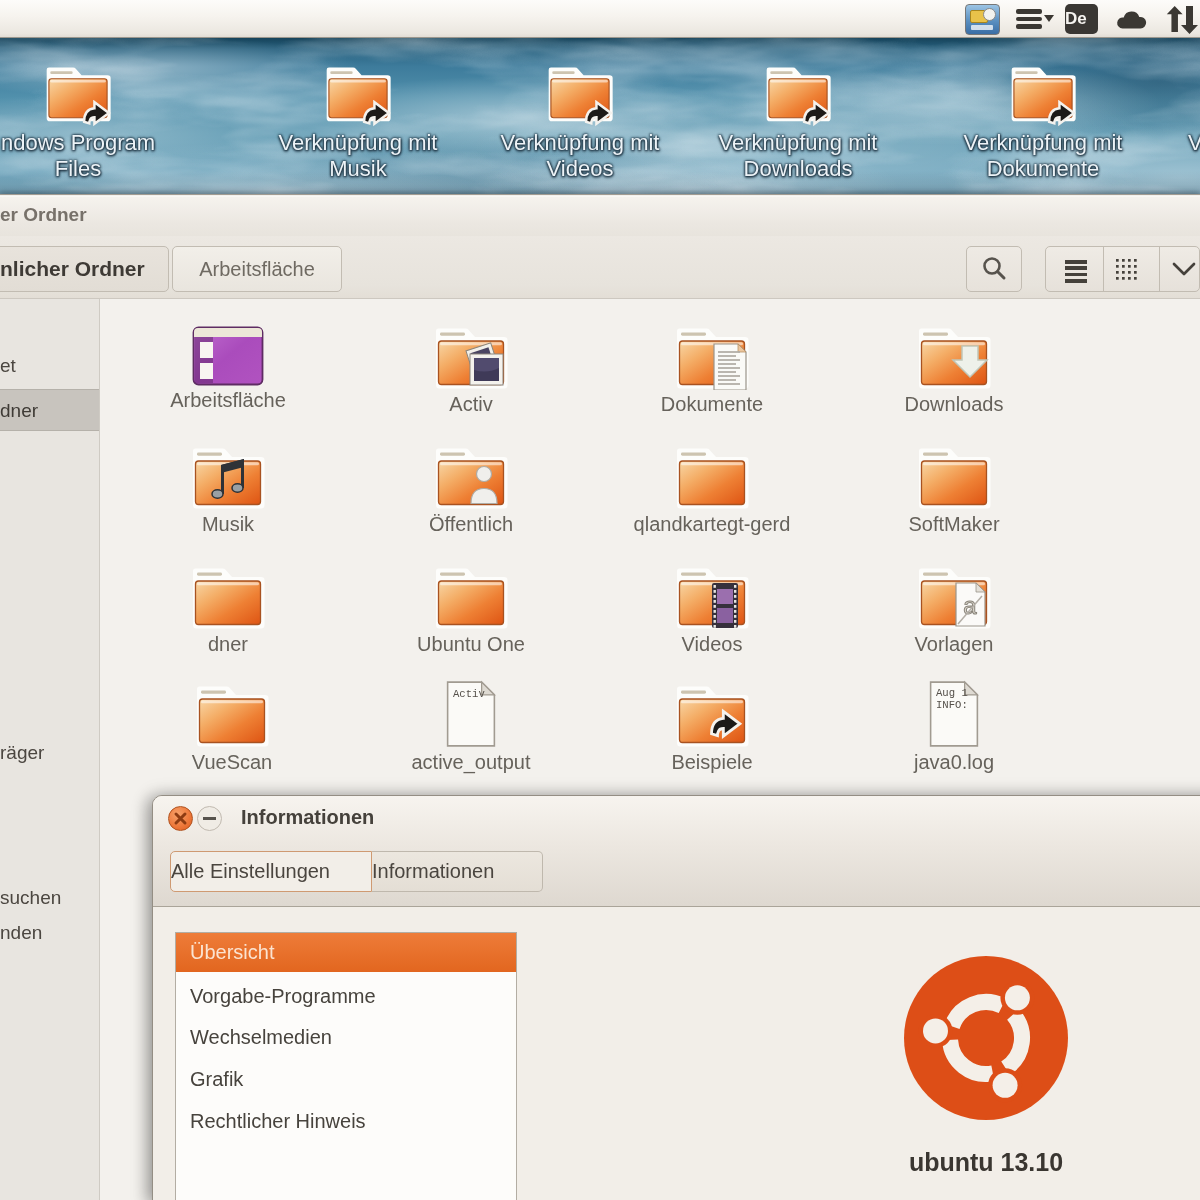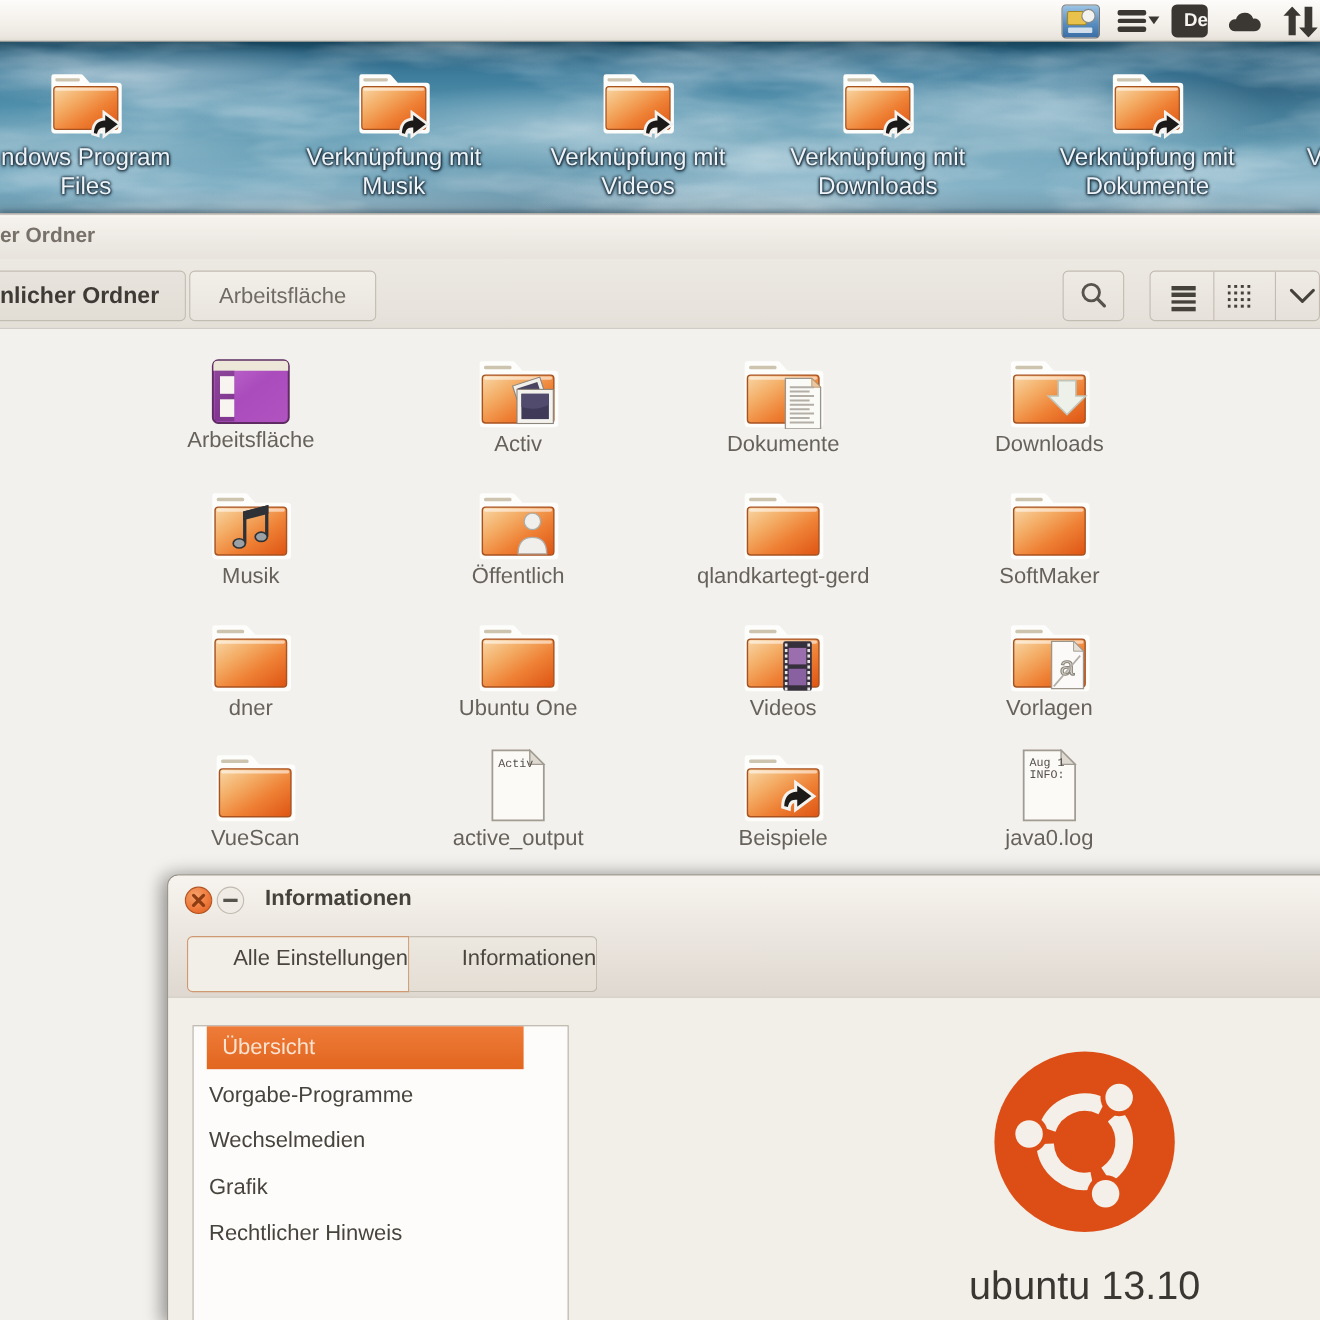--- a/index.html
+++ b/index.html
@@ -31,21 +31,21 @@
 #side{position:absolute;left:0;top:104px;width:99px;height:902px;background:#e8e5e0;border-right:1px solid #cfcbc4}
 .sitem{position:absolute;left:0;font-size:19px;color:#4b4640}
 #sidesel{position:absolute;left:0;top:90px;width:99px;height:40px;background:#c8c4be;border-top:1px solid #b5b1aa;border-bottom:1px solid #b5b1aa}
 .cell{position:absolute;width:170px;text-align:center}
 .cell svg{display:block;margin:0 auto}
 .lbl{font-size:20px;color:#66625b;margin-top:3px;white-space:nowrap}
 
 #dlg{position:absolute;left:152px;top:795px;width:1100px;height:405px;background:#f2eee8;border:1px solid #948e84;border-radius:10px 10px 0 0;box-shadow:0 4px 20px rgba(0,0,0,.34), -6px 0 14px rgba(0,0,0,.18)}
 #dtitle{position:absolute;left:0;top:0;width:100%;height:110px;background:linear-gradient(180deg,#f7f4ef 0%,#ece7e0 45%,#ded8d0 100%);border-radius:9px 9px 0 0;border-bottom:1px solid #aaa499}
 #dtitle b{position:absolute;left:88px;top:10px;font-size:20px;color:#45413b}
-.tab{position:absolute;top:55px;height:51px;box-sizing:border-box;font-size:20px;color:#4a453f;text-align:right}
+.tab{position:absolute;top:55px;height:41px;box-sizing:border-box;font-size:20px;color:#4a453f;text-align:left}
 #dbody{position:absolute;left:0;top:111px;width:100%;height:294px;background:#f2eee8}
 #lbox{position:absolute;left:22px;top:25px;width:340px;height:269px;background:#fdfcfa;border:1px solid #b3ada3}
 .litem{position:absolute;left:14px;font-size:20px;color:#47433d}
 #wm{position:absolute;left:13px;top:1155px;font-size:28px;color:#fff;letter-spacing:0px;text-shadow:0 0 4px rgba(40,40,40,.95),0 0 2px rgba(40,40,40,.9),1px 1px 3px rgba(40,40,40,.8)}
 </style></head>
 <body>
 <div id="page">
 <svg width="0" height="0" style="position:absolute">
       <defs>
 <linearGradient id="og" x1="0" y1="0" x2="1" y2="1">
@@ -78,21 +78,21 @@
      <div class="abs" style="left:4px;top:5px;width:16px;height:11px;background:#e8c24a;border:1px solid #a8861e;border-radius:2px"></div>
      <div class="abs" style="left:17px;top:3px;width:11px;height:11px;border-radius:50%;background:#f2f2ee;border:1px solid #888"></div>
      <div class="abs" style="left:5px;top:20px;width:22px;height:5px;background:rgba(255,255,255,.75);border-radius:1px"></div>
   </div>
   <div class="abs" style="left:1016px;top:9px;width:26px;height:20px">
     <div style="height:4.5px;background:#3b3833;border-radius:2px;margin-bottom:3px"></div>
     <div style="height:4.5px;background:#3b3833;border-radius:2px;margin-bottom:3px"></div>
     <div style="height:4.5px;background:#3b3833;border-radius:2px"></div>
   </div>
   <div class="abs" style="left:1044px;top:15px;width:0;height:0;border-left:5px solid transparent;border-right:5px solid transparent;border-top:7px solid #3b3833"></div>
-  <div class="abs" style="left:1065px;top:4px;width:33px;height:30px;background:#3a3733;border-radius:5px;color:#f6f4f0;font-size:17px;font-weight:bold;text-align:right;line-height:30px">De</div>
+  <div class="abs" style="left:1065px;top:4px;width:33px;height:30px;background:#3a3733;border-radius:5px;color:#f6f4f0;font-size:17px;font-weight:bold;text-align:left;line-height:30px">De</div>
   <svg class="abs" style="left:1114px;top:7px" width="34" height="25" viewBox="0 0 34 24">
     <path fill="#3b3833" d="M8.5 21 a5.5 5.5 0 1 1 1.2-10.9 a8.2 8.2 0 0 1 15.6-.6 a5.8 5.8 0 1 1 1.2 11.5 z"></path>
   </svg>
   <svg class="abs" style="left:1164px;top:6px" width="34" height="28" viewBox="0 0 34 28">
     <path fill="#3b3833" d="M8 28 V9 H3 L11.5 0 L20 9 h-5 v19 z" transform="translate(0,0) scale(0.93)"></path>
     <path fill="#3b3833" d="M22 0 v19 h-5 l8.5 9 L34 19 h-5 V0 z"></path>
   </svg>
 </div>
 
 <div id="wall"></div>
@@ -183,20 +183,28 @@
               <rect x="6" y="18" width="2.7" height="2.7"></rect>
               <rect x="12" y="18" width="2.7" height="2.7"></rect>
               <rect x="18" y="18" width="2.7" height="2.7"></rect>
         </g>
       </svg>
       <svg class="abs" style="left:125px;top:14px" width="26" height="16" viewBox="0 0 26 16">
             <polyline points="3,3 13,13 23,3" fill="none" stroke="#45413b" stroke-width="2.7" stroke-linecap="round" stroke-linejoin="round"></polyline>
           </svg>
     </div>
   </div>
+  <div id="side">
+    <div id="sidesel"></div>
+    <div class="sitem" style="top:56px">et</div>
+    <div class="sitem" style="top:101px;color:#3f3b36">dner</div>
+    <div class="sitem" style="top:443px">räger</div>
+    <div class="sitem" style="top:588px">suchen</div>
+    <div class="sitem" style="top:623px">nden</div>
+  </div>
   <div id="grid">
     <div class="cell" style="left:143px;top:131px">
           <svg width="72" height="60" viewBox="0 0 72 60">
             <rect x="1.5" y="1.5" width="69" height="57" rx="5" fill="url(#pg)" stroke="#5e2c63" stroke-width="1.8"></rect>
             <path d="M2 11 v-5 q0-4 4-4 h60 q4 0 4 4 v5 z" fill="#ece7d8"></path>
             <rect x="3" y="11" width="18" height="46" fill="rgba(82,32,92,.45)"></rect>
             <rect x="8" y="16" width="13" height="16" fill="#f8f5f1"></rect>
             <rect x="8" y="37" width="13" height="16" fill="#f8f5f1"></rect>
           </svg>
           <div class="lbl">Arbeitsfläche</div>
@@ -365,21 +373,21 @@
     </div>
     <div class="abs" style="left:44px;top:10px;width:23px;height:23px;border-radius:50%;background:#f0ece5;border:1px solid #c1bab0">
       <div class="abs" style="left:5px;top:10px;width:13px;height:2.6px;background:#57534d"></div>
     </div>
     <b>Informationen</b>
     <div class="tab" style="left:17px;width:202px;background:#f2eee8;border:1px solid #cf9a72;border-radius:5px 0 0 5px;line-height:39px">Alle Einstellungen</div>
     <div class="tab" style="left:219px;width:171px;background:linear-gradient(180deg,#ece7df,#e4ded5);border:1px solid #bfb8ad;border-left:none;border-radius:0 5px 5px 0;line-height:39px">Informationen</div>
   </div>
   <div id="dbody">
     <div id="lbox">
-      <div class="abs" style="left:12px;top:0;width:288px;height:39px;background:linear-gradient(180deg,#ee7c39,#e2661f);color:#fbe3d1;font-size:20px;line-height:39px;padding-left:14px;box-sizing:border-box">Übersicht</div>
+      <div class="abs" style="left:0;top:0;width:340px;height:39px;background:linear-gradient(180deg,#ee7c39,#e2661f);color:#fbe3d1;font-size:20px;line-height:39px;padding-left:14px;box-sizing:border-box">Übersicht</div>
       <div class="litem" style="top:52px">Vorgabe-Programme</div>
       <div class="litem" style="top:93px">Wechselmedien</div>
       <div class="litem" style="top:135px">Grafik</div>
       <div class="litem" style="top:177px">Rechtlicher Hinweis</div>
     </div>
     <svg class="abs" style="left:750px;top:48px" width="166" height="166" viewBox="-83 -83 166 166">
       <circle cx="0" cy="0" r="82" fill="#dd4e17"></circle>
       <g stroke="#f4efe8" stroke-width="16" fill="none">
         <path d="M27.17 -23.62 A36 36 0 0 1 19.61 30.19"></path>
         <path d="M6.87 35.34 A36 36 0 0 1 -35.95 1.88"></path>
@@ -389,17 +397,17 @@
         <circle cx="31.4" cy="-40.2" r="17"></circle>
         <circle cx="19.1" cy="47.3" r="17"></circle>
         <circle cx="-50.5" cy="-7.1" r="17"></circle>
       </g>
       <g fill="#f4efe8">
         <circle cx="31.4" cy="-40.2" r="12.5"></circle>
         <circle cx="19.1" cy="47.3" r="12.5"></circle>
         <circle cx="-50.5" cy="-7.1" r="12.5"></circle>
       </g>
     </svg>
-    <div class="abs" style="left:728px;top:241px;width:210px;text-align:center;font-size:36px;font-weight:normal;color:#3a3631;white-space:nowrap">ubuntu 13.10</div>
+    <div class="abs" style="left:728px;top:241px;width:210px;text-align:center;font-size:25px;font-weight:bold;color:#3a3631;white-space:nowrap">ubuntu 13.10</div>
   </div>
 </div>
 
 </div>
 
 </body></html>

